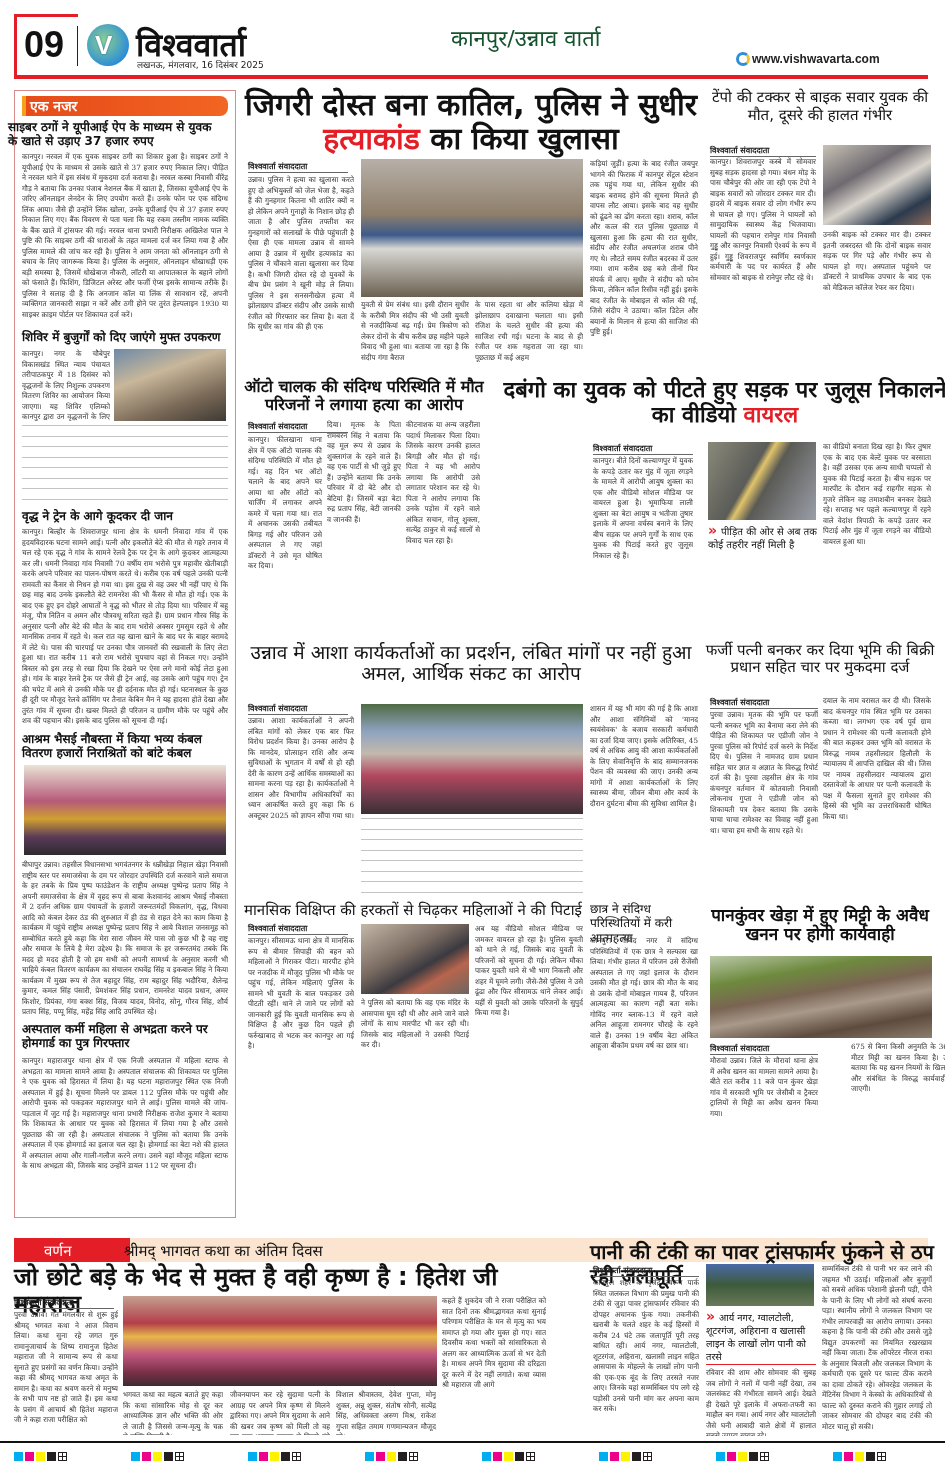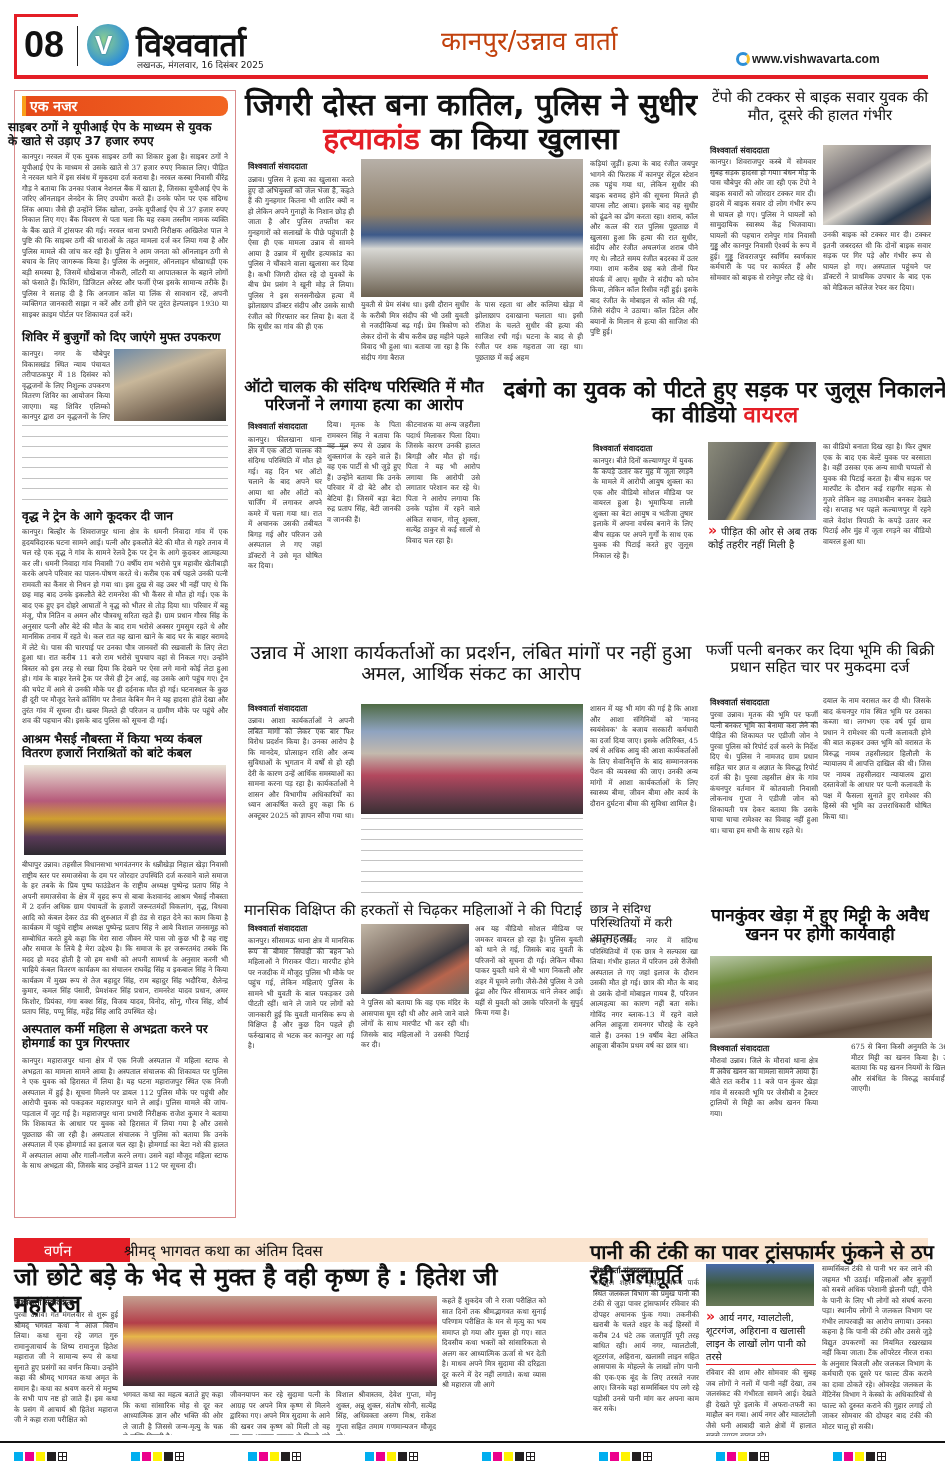--- a/index.html
+++ b/index.html
@@ -5,50 +5,50 @@
 *{box-sizing:border-box;margin:0;padding:0}
 body{width:945px;height:1474px;background:#fff;font-family:"DejaVu Sans",sans-serif;color:#111;position:relative;overflow:hidden}
 .abs{position:absolute}
 .pgbox{left:14px;top:14px;width:64px;height:62px;border-left:3px solid #e41e26;border-top:3px solid #e41e26}
 .pgnum{left:24px;top:24px;font-family:"Liberation Sans",sans-serif;font-size:36px;font-weight:bold;color:#111}
 .vsep{left:77px;top:26px;width:1px;height:40px;background:#222}
 .logo{left:87px;top:24px;width:42px;height:42px;border-radius:50%;background:radial-gradient(circle at 40% 40%,#8fd18f,#2e8fd6 70%,#1b5e9e);}
 .logo span{position:absolute;left:8px;top:6px;font-family:"Liberation Sans",sans-serif;font-size:26px;font-weight:bold;color:#fff;text-shadow:0 0 2px #1b5e9e}
 .brand{left:136px;top:22px;font-size:32px;font-weight:bold;color:#111}
 .dateline{left:137px;top:58px;font-size:9px;color:#222}
-.section-title{left:441px;top:22px;font-size:26px;color:#c2410c}
+.section-title{left:451px;top:22px;font-size:22px;color:#14532d}
 .url{left:752px;top:52px;font-family:"Liberation Sans",sans-serif;font-size:12px;font-weight:bold;color:#222}
 .url-icon{left:736px;top:52px;width:14px;height:14px;border-radius:50%;border:3px solid #2e8fd6;border-right-color:#f6c02c}
 .redrule{left:14px;top:75px;width:914px;height:4px;background:#e41e26}
 .leftbox{left:14px;top:90px;width:222px;height:1128px;border:1.5px solid #d98b8b}
 .eknazar{left:22px;top:96px;width:206px;height:20px;background:linear-gradient(90deg,#e64a19,#f26522);border-radius:0 8px 8px 0}
 .eknazar span{position:absolute;left:8px;top:0;font-size:14px;font-weight:bold;color:#fff}
 .eknazar i{position:absolute;left:0;top:0;width:4px;height:20px;background:#f9a01b}
 .h-small{font-weight:bold;color:#111;line-height:1.2}
 .body{font-family:"DejaVu Serif",serif;font-size:7.2px;line-height:10.5px;color:#333;text-align:justify}
-.byline{font-size:8px;font-weight:bold;color:#222;border-bottom:1px solid #666;padding-bottom:15px;margin-bottom:2px}
+.byline{font-size:8px;font-weight:bold;color:#222;border-bottom:1px solid #666;padding-bottom:1px;margin-bottom:2px}
 .photo{background:#7a7a72;overflow:hidden}
 .h-big{font-weight:bold;color:#111;text-align:center;line-height:1.12}
 .red{color:#e41e26}
 .banner{left:14px;top:1238px;width:914px;height:24px;background:#fbe5d0}
 .banner-tag{left:14px;top:1238px;width:116px;height:24px;background:#e41e26}
 .banner-tag span{position:absolute;left:30px;top:2px;font-size:15px;color:#fff}
 .banner-text{left:124px;top:1240px;font-size:15px;color:#111}
 .bottomrule{left:0;top:1441px;width:945px;height:2px;background:#111}
 .cmyk{top:1452px;height:9px;display:flex;gap:2px}
 .cmyk i{display:block;width:9px;height:9px}
 .quote{font-size:10px;color:#111;line-height:13px}
 .quote b{color:#e41e26;font-size:14px;margin-right:4px}
 .lines{background:repeating-linear-gradient(180deg,#555 0 1px,transparent 1px 10.5px);opacity:.35}
 </style>
 </head>
 <body>
 
 <div class="abs pgbox"></div>
-<div class="abs pgnum">08</div>
+<div class="abs pgnum">09</div>
 <div class="abs vsep"></div>
 <div class="abs logo">
     <span>V</span>
   </div>
 <div class="abs brand">विश्ववार्ता</div>
 <div class="abs dateline">लखनऊ,   मंगलवार, 16 दिसंबर 2025</div>
 <div class="abs section-title">कानपुर/उन्नाव वार्ता</div>
 <div class="abs url-icon"></div>
 <div class="abs url">www.vishwavarta.com</div>
 <div class="abs redrule"></div>

